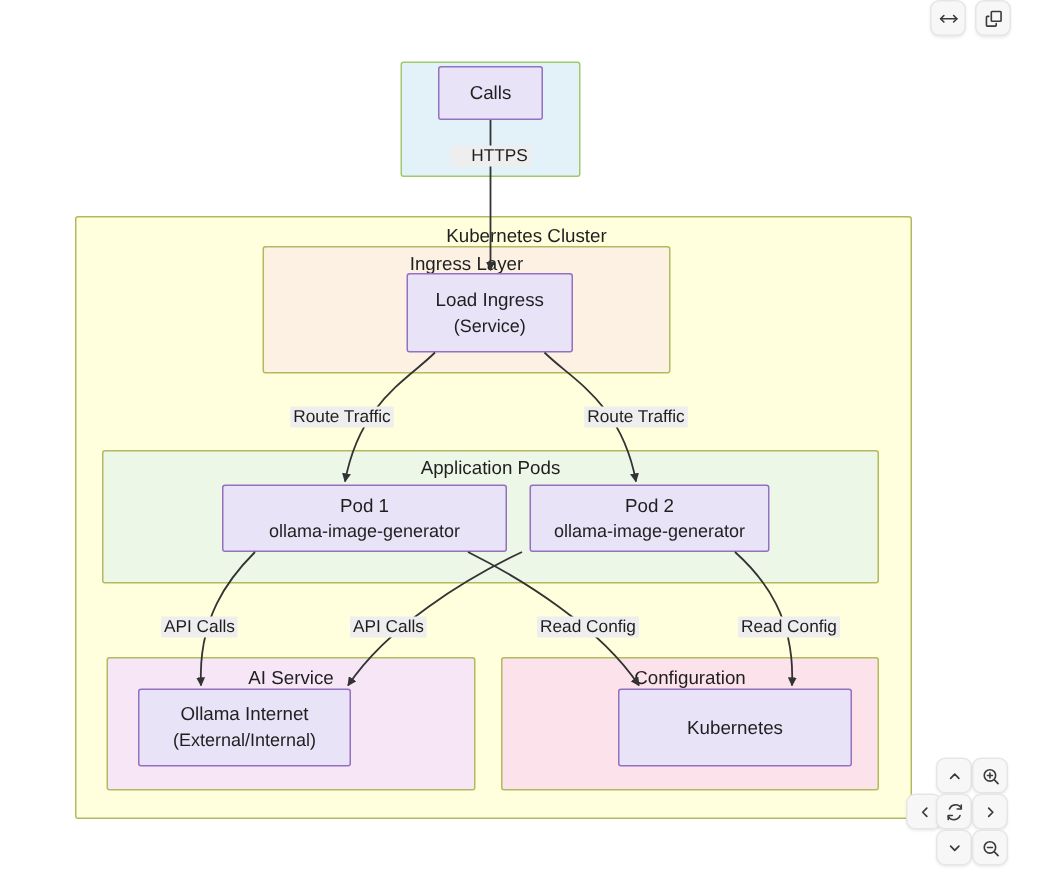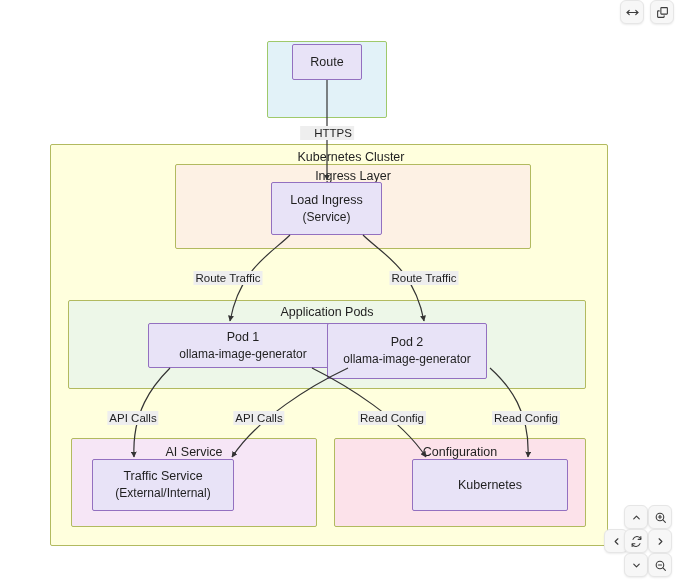--- a/index.html
+++ b/index.html
@@ -122,56 +122,56 @@
 </head>
 <body>
 
 <div id="root">
 
   <div class="cluster" id="cluster-internet" style="left:267px; top:21px; width:120px; height:77px;margin-top:20px;">
     <div class="cluster-title" style="top:4px;">Internet</div>
   </div>
 
   <div class="node leaf" id="node-users" style="left:292px; top:44px; width:70px; height:36px;">
-    <span class="l1">Route</span>
+    <span class="l1">Calls</span>
   </div>
 
   <div class="cluster" id="cluster-k8s" style="left:50px; top:144px; width:558px; height:402px;">
     <div class="cluster-title" style="top:5px;margin-left:44px;">Kubernetes Cluster</div>
   </div>
 
-  <div class="cluster" id="cluster-ingress" style="left:175px; top:164px; width:356px; height:85px;">
+  <div class="cluster" id="cluster-ingress" style="left:175px; top:164px; width:272px; height:85px;">
     <div class="cluster-title" style="top:4px;">Ingress Layer</div>
   </div>
 
   <div class="node leaf" id="node-loadbalancer" style="left:271px; top:182px; width:111px; height:53px;">
     <span class="l1">Load Ingress</span>
     <span class="l2">(Service)</span>
   </div>
 
   <div class="cluster" id="cluster-pods" style="left:68px; top:300px; width:518px; height:89px;">
     <div class="cluster-title" style="top:4px;">Application Pods</div>
   </div>
 
   <div class="node leaf" id="node-pod1" style="left:148px; top:323px; width:190px; height:45px;">
     <span class="l1">Pod 1</span>
     <span class="l2">ollama-image-generator</span>
   </div>
 
-  <div class="node leaf" id="node-pod2" style="left:327px; top:323px; width:160px; height:56px;">
+  <div class="node leaf" id="node-pod2" style="left:353px; top:323px; width:160px; height:45px;">
     <span class="l1">Pod 2</span>
     <span class="l2">ollama-image-generator</span>
   </div>
 
   <div class="cluster" id="cluster-ai" style="left:71px; top:438px; width:246px; height:89px;">
     <div class="cluster-title" style="top:6px;">AI Service</div>
   </div>
 
   <div class="node leaf" id="node-ollama" style="left:92px; top:459px; width:142px; height:52px;">
-    <span class="l1">Traffic Service</span>
+    <span class="l1">Ollama Internet</span>
     <span class="l2">(External/Internal)</span>
   </div>
 
   <div class="cluster" id="cluster-config" style="left:334px; top:438px; width:252px; height:89px;">
     <div class="cluster-title" style="top:6px;">Configuration</div>
   </div>
 
   <div class="node leaf" id="node-configmap" style="left:412px; top:459px; width:156px; height:52px;">
     <span class="l1">Kubernetes</span>
   </div>
@@ -193,21 +193,21 @@
       <path d="M 170 368 C 152 386, 132 412, 134 457"></path>
 
       <path d="M 348 368 C 310 386, 258 418, 232 457"></path>
 
       <path d="M 312 368 C 348 386, 400 418, 426 457"></path>
 
       <path d="M 490 368 C 510 386, 530 412, 528 457"></path>
     </g>
   </svg>
 
-  <div class="edge-label" style="left:327px; top:126px;padding-left:14px;">HTTPS</div>
+  <div class="edge-label" style="left:327px; top:97px;padding-left:14px;">HTTPS</div>
 
   <div class="edge-label" style="left:228px; top:271px;">Route Traffic</div>
 
   <div class="edge-label" style="left:424px; top:271px;">Route Traffic</div>
 
   <div class="edge-label" style="left:133px; top:411px;">API Calls</div>
 
   <div class="edge-label" style="left:259px; top:411px;">API Calls</div>
 
   <div class="edge-label" style="left:392px; top:411px;">Read Config</div>

